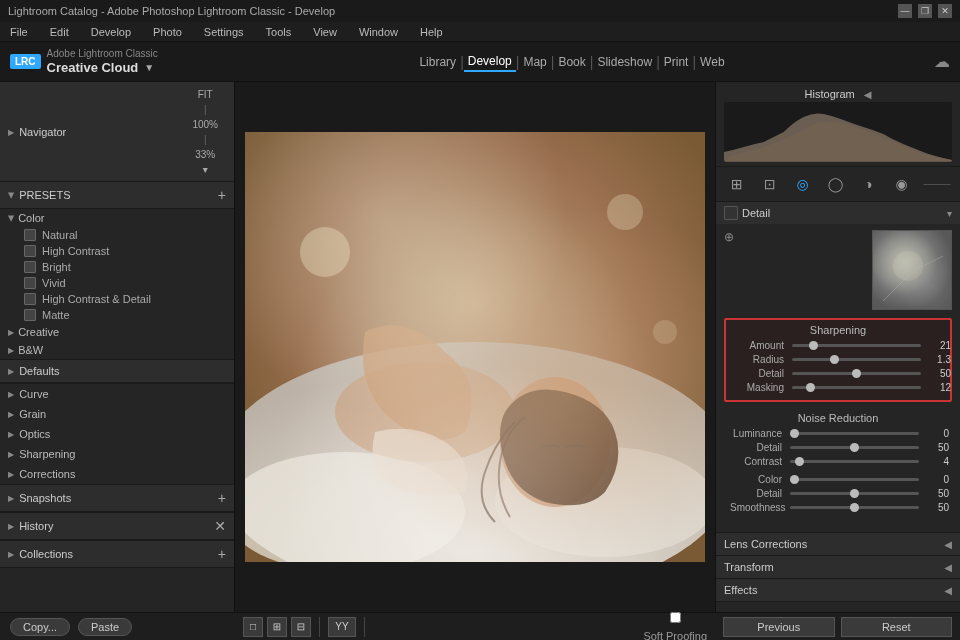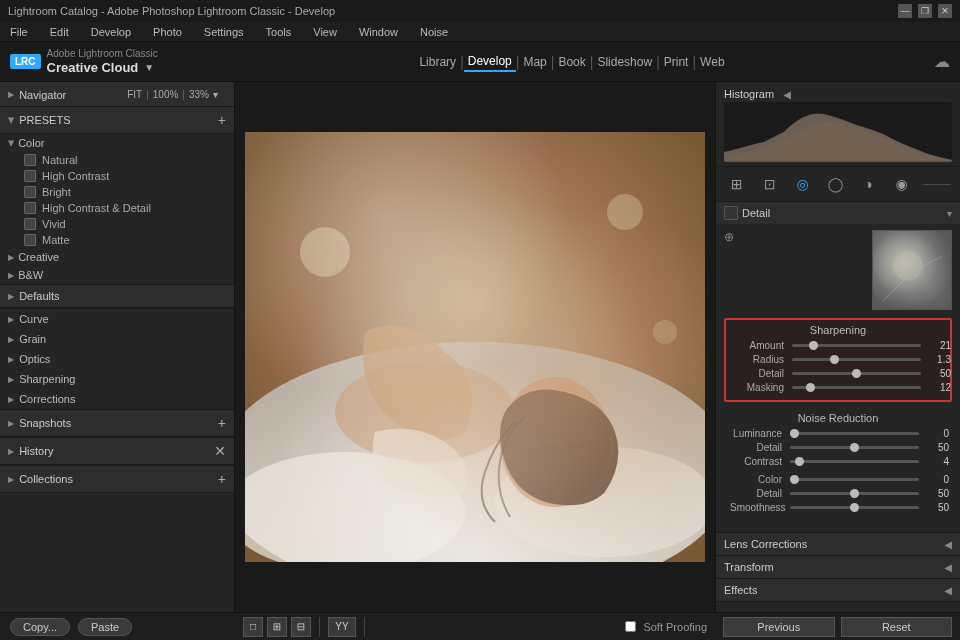--- a/index.html
+++ b/index.html
@@ -124,21 +124,21 @@
       border-bottom: 1px solid #1a1a1a;
       cursor: pointer;
     }
     .panel-header-left { display: flex; align-items: center; gap: 5px; }
     .panel-triangle { font-size: 8px; color: #888; }
     .panel-title { font-size: 11px; color: #ccc; }
     .panel-add { font-size: 14px; color: #aaa; cursor: pointer; }
 
     
     #navigator-panel { padding-bottom: 4px; }
-    .nav-controls { display: flex; align-items: center; gap: 4px; padding: 2px 8px; font-size: 10px; color: #999; }
+    .nav-controls { display: flex; align-items: center; gap: 4px; padding: 2px 8px; font-size: 10px; color: #999; flex-direction: column; }
 
     
     .preset-category {
       padding: 3px 8px;
       font-size: 11px;
       color: #bbb;
       cursor: pointer;
       display: flex;
       align-items: center;
       gap: 4px;
@@ -219,21 +219,21 @@
       background: #3a3a3a;
       border: 1px solid #555;
       color: #ccc;
       width: 20px; height: 20px;
       font-size: 10px;
       cursor: pointer;
       display: flex; align-items: center; justify-content: center;
     }
     .soft-proof {
       display: flex; align-items: center; gap: 7px; margin-left: auto;
-      font-size: 11px; color: #999;
+      font-size: 11px; color: #999; flex-direction: column;
     }
     .soft-proof input { width: 11px; height: 11px; }
 
     
     #right-panel {
       width: 245px;
       background: #252525;
       border-left: 1px solid #111;
       display: flex;
       flex-direction: column;
@@ -243,21 +243,21 @@
     #right-panel::-webkit-scrollbar-thumb { background: #444; }
 
     
     #histogram-section {
       padding: 4px 8px;
       border-bottom: 1px solid #1a1a1a;
     }
     #histogram-header {
       display: flex;
       align-items: center;
-      justify-content: flex-start;
+      justify-content: center;
       padding: 2px 0;
       gap: 9px;
     }
     #histogram-canvas {
       width: 100%;
       height: 60px;
       background: #1a1a1a;
       border-radius: 2px;
       position: relative;
       overflow: hidden;
@@ -456,21 +456,21 @@
 
 <div id="menubar">
   <span class="menu-item">File</span>
   <span class="menu-item">Edit</span>
   <span class="menu-item">Develop</span>
   <span class="menu-item">Photo</span>
   <span class="menu-item">Settings</span>
   <span class="menu-item">Tools</span>
   <span class="menu-item">View</span>
   <span class="menu-item">Window</span>
-  <span class="menu-item">Noise</span>
+  <span class="menu-item">Help</span>
 </div>
 
 <div id="header">
   <div id="logo-area">
     <span id="lrc-badge">LRC</span>
     <div>
       <div id="logo-text">Adobe Lightroom Classic</div>
       <div style="display:flex;align-items:center;gap:3px;">
         <span id="logo-cloud">Creative Cloud</span>
         <span id="logo-dropdown">▼</span>
@@ -536,25 +536,25 @@
       <div class="preset-item">
         <span class="preset-icon"></span>
         <span>High Contrast</span>
       </div>
       <div class="preset-item">
         <span class="preset-icon"></span>
         <span>Bright</span>
       </div>
       <div class="preset-item">
         <span class="preset-icon"></span>
-        <span>High Contrast &amp; Detail</span>
+        <span>Vivid</span>
       </div>
       <div class="preset-item">
         <span class="preset-icon"></span>
-        <span>Vivid</span>
+        <span>High Contrast &amp; Detail</span>
       </div>
       <div class="preset-item">
         <span class="preset-icon"></span>
         <span>Matte</span>
       </div>
 
       <div class="preset-category">
         <span style="font-size:8px;color:#888;">▶</span>
         <span>Creative</span>
       </div>

